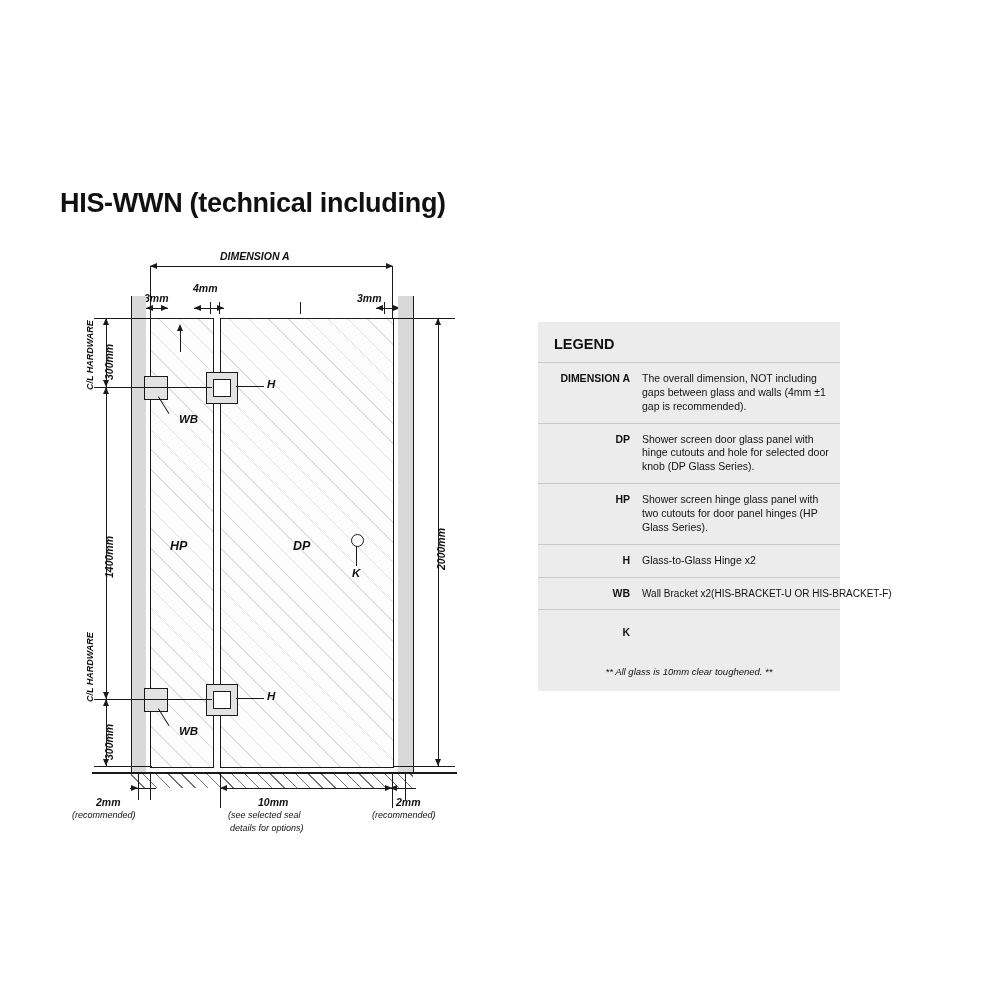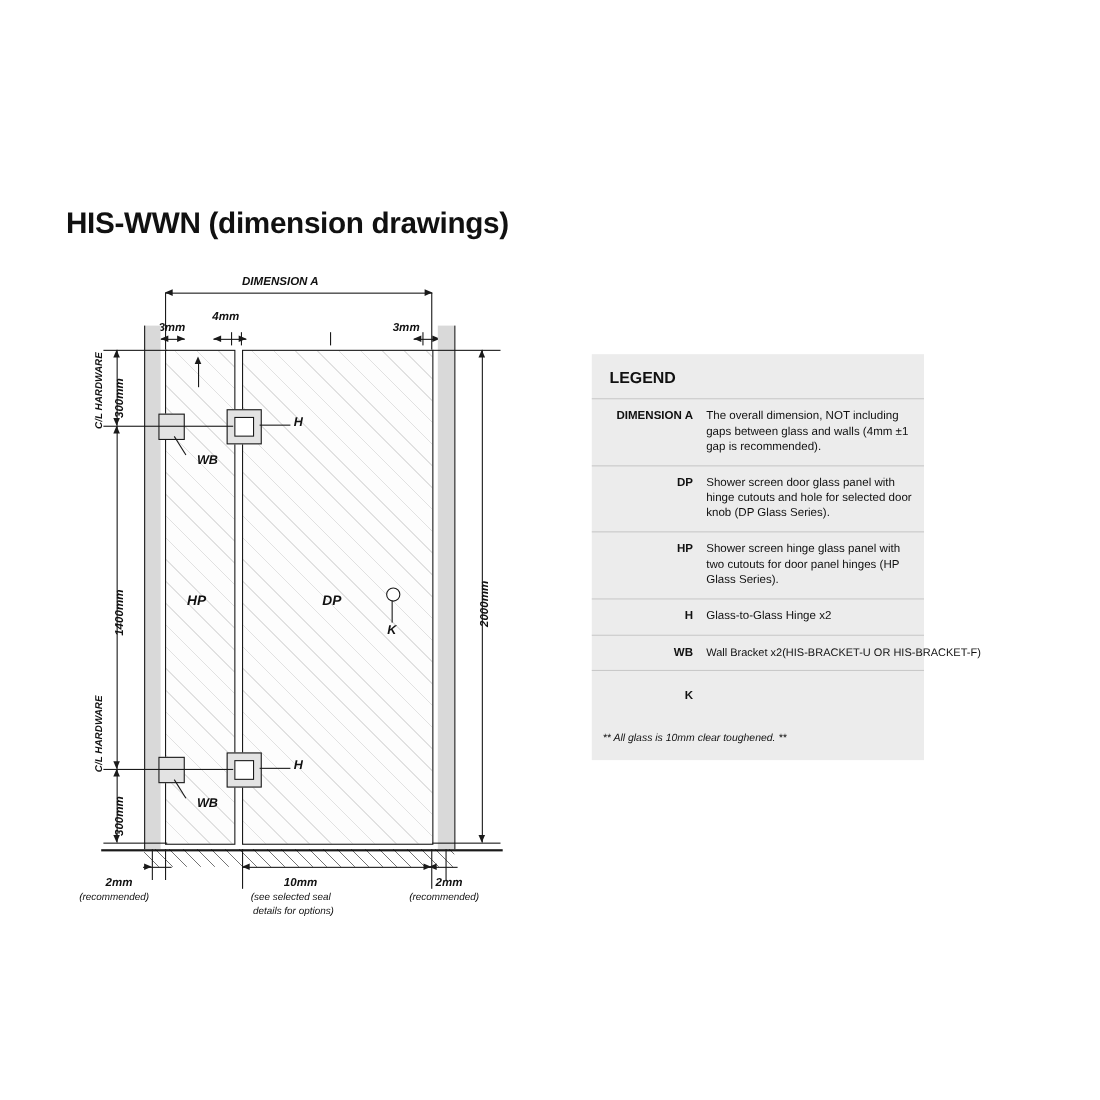--- a/index.html
+++ b/index.html
@@ -77,29 +77,29 @@
   .floor{position:absolute;left:71px;top:522px;width:282px;height:16px;overflow:hidden;
     background-image:repeating-linear-gradient(45deg, rgba(0,0,0,0.55) 0 1px, rgba(0,0,0,0) 1px 9px);}
 
   
   .legend{position:absolute;left:538px;top:322px;width:302px;background:#ececec;}
   .legend-title{font-size:14.5px;font-weight:bold;color:#111;padding:14px 14px 10px 16px;}
   .lrow{display:flex;border-top:1px solid #c9c9c9;}
   .lrow:first-of-type{border-top:1px solid #c9c9c9;}
   .lkey{width:86px;flex:0 0 86px;text-align:right;padding:9px 8px 9px 6px;font-size:10.5px;font-weight:bold;color:#111;}
   .lval{flex:1;padding:9px 10px 9px 4px;font-size:10.5px;color:#111;line-height:1.32;}
-  .lnote{padding:12px 10px 14px 10px;text-align:left;font-size:9.5px;font-style:italic;color:#111;}
+  .lnote{padding:12px 10px 14px 10px;text-align:center;font-size:9.5px;font-style:italic;color:#111;}
   .wide .lval{white-space:nowrap;font-size:10px;}
 </style>
 </head>
 <body>
 
 <div class="page">
 
-  <div class="title">HIS-WWN (dimension drawings)</div>
+  <div class="title">HIS-WWN (technical including)</div>
 
   <div class="drawing">
 
     <div class="hline" style="left:90px;top:16px;width:243px;"></div>
     <div class="arrowL" style="left:90px;top:12.5px;"></div>
     <div class="arrowR" style="left:326px;top:12.5px;"></div>
     <div class="vline" style="left:90px;top:16px;height:52px;"></div>
     <div class="vline" style="left:332px;top:16px;height:52px;"></div>
     <div class="dimtext" style="left:160px;top:0px;">DIMENSION A</div>
 

